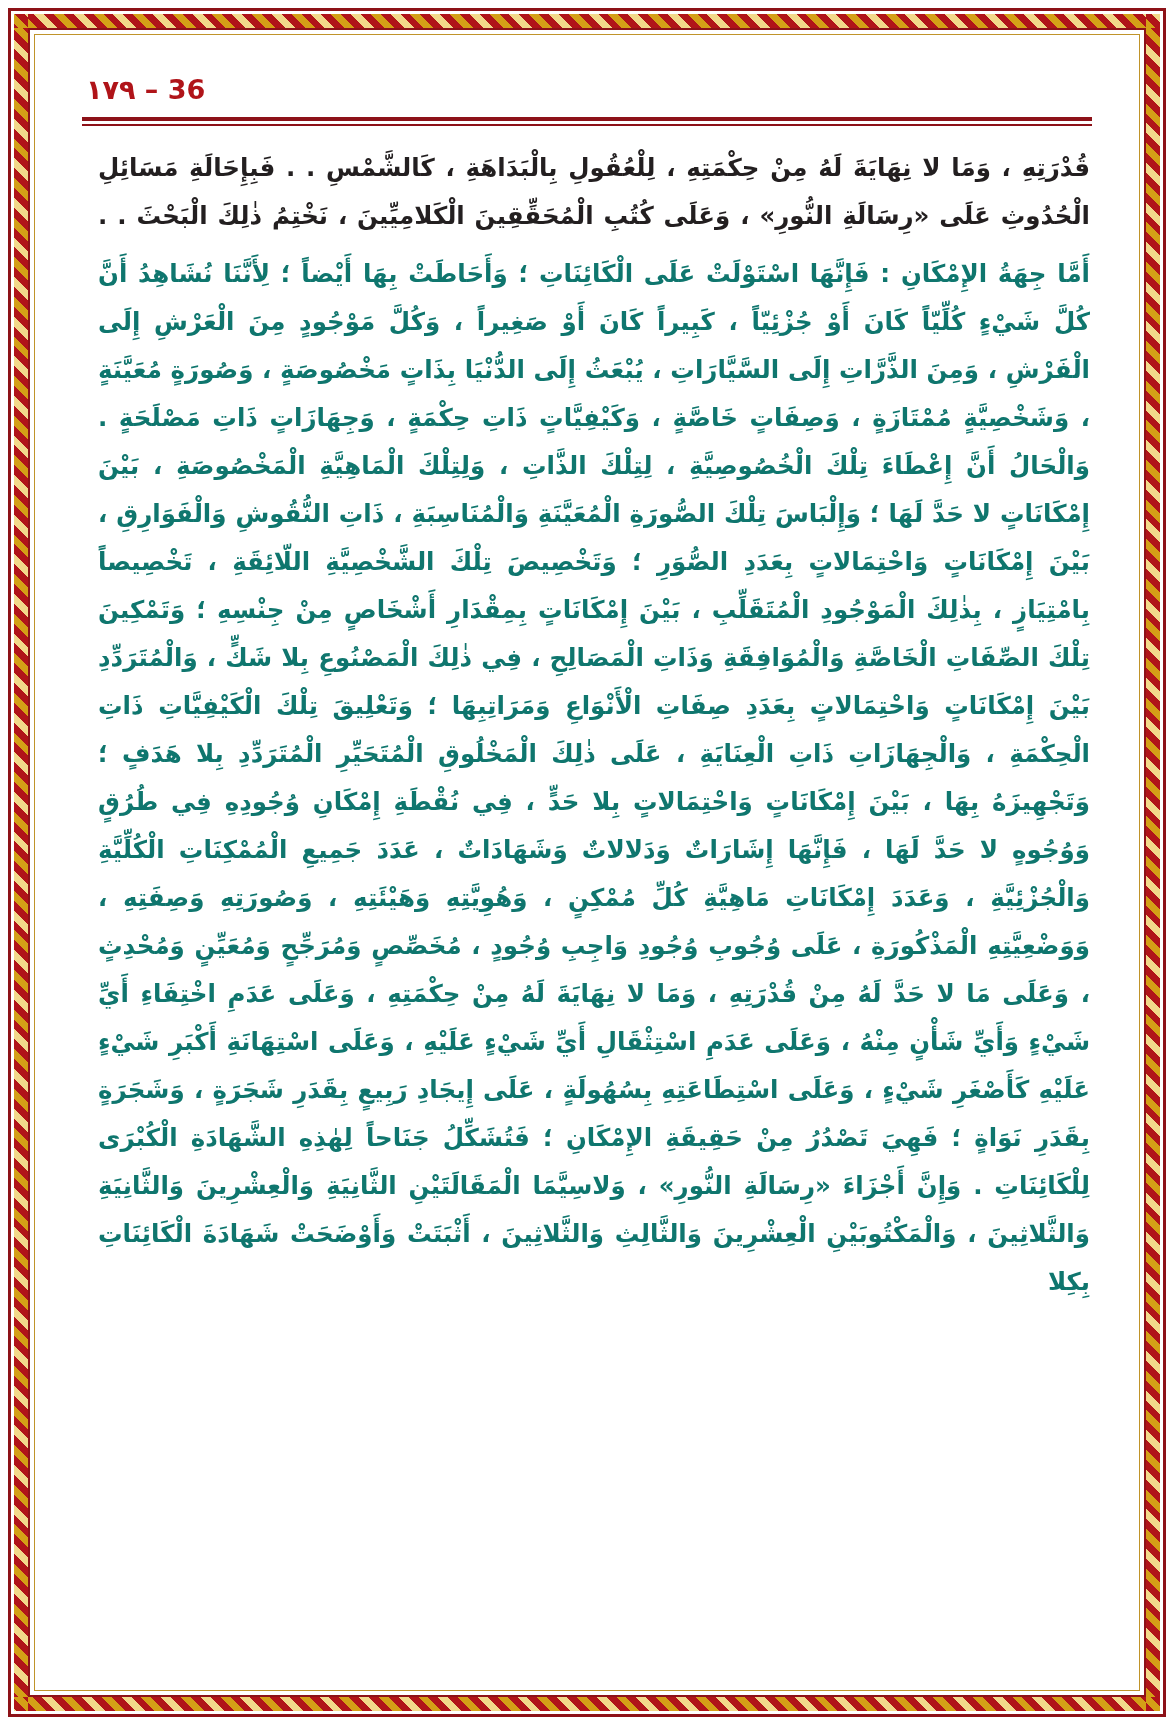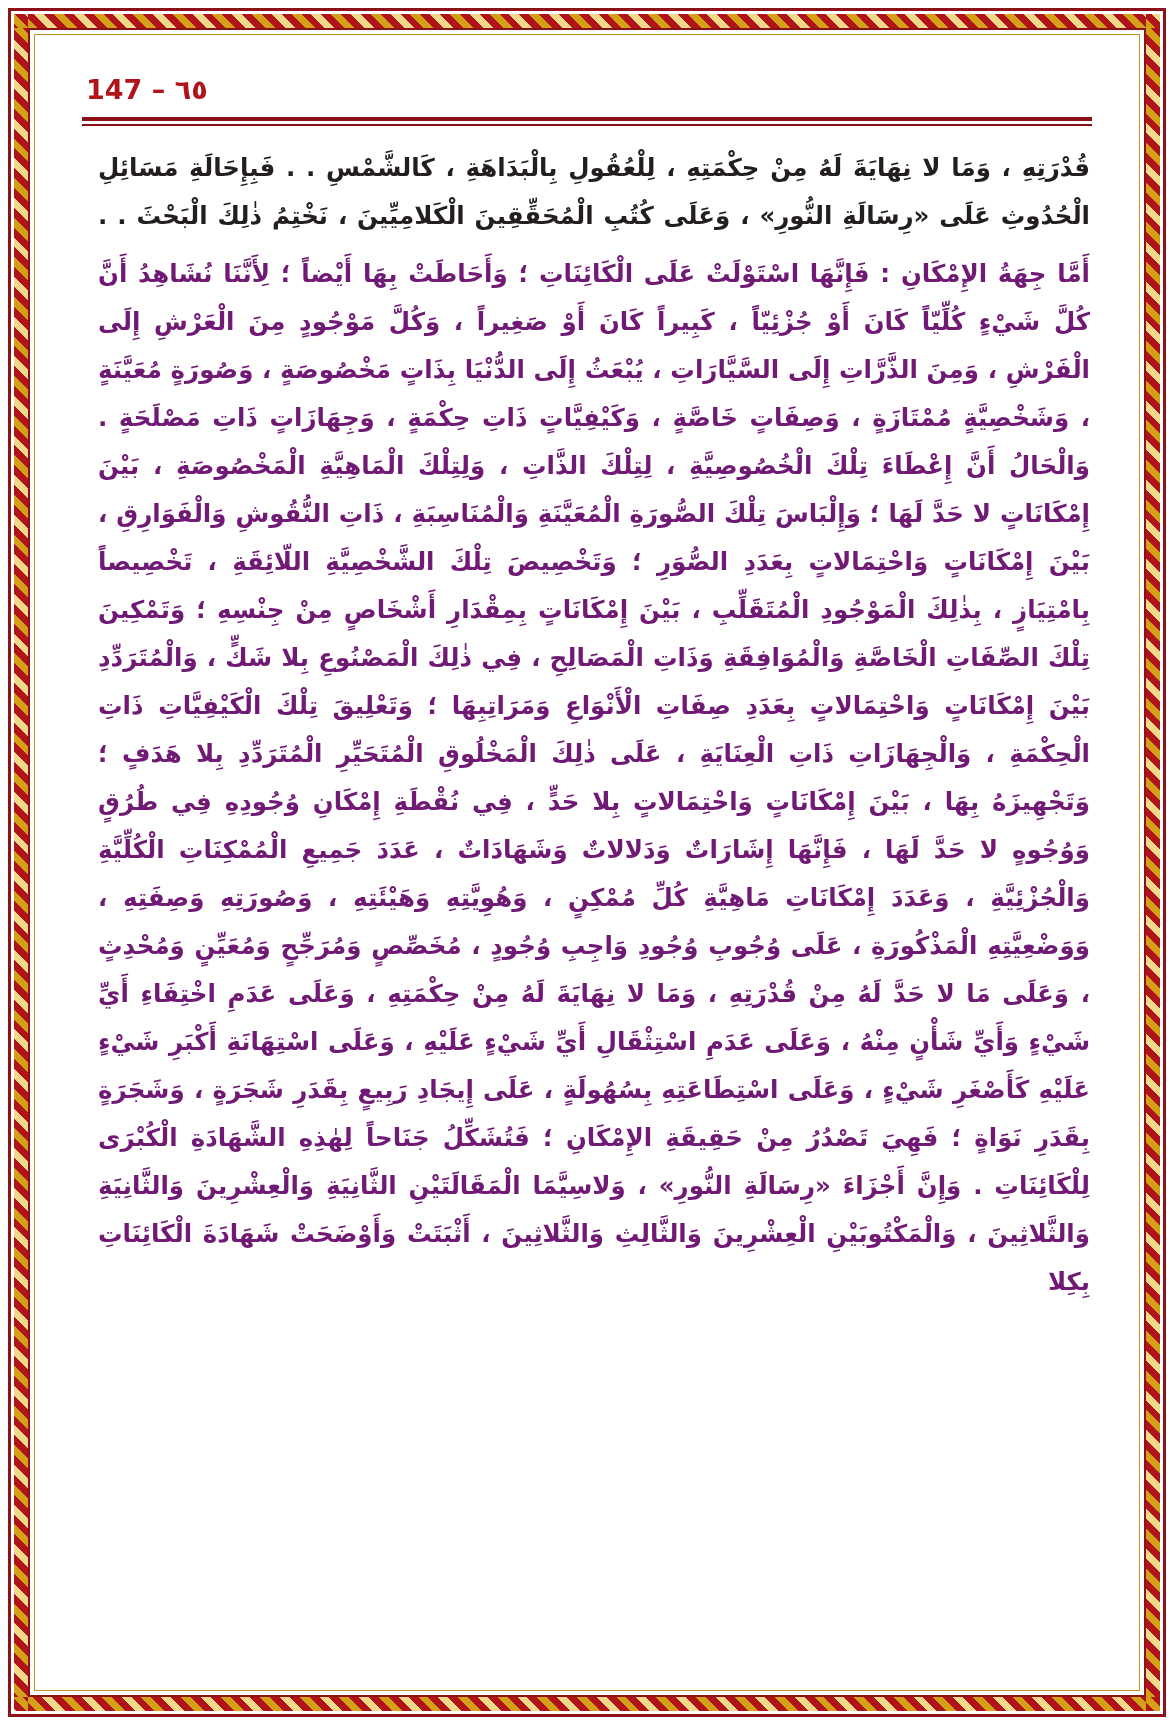--- a/index.html
+++ b/index.html
@@ -103,41 +103,41 @@
     line-height: 48px;
     text-align: justify;
     text-align-last: justify;
     margin: 0 0 10px 14px;
   }
   .para.dark {
     color: #231f20;
     font-weight: bold;
   }
   .para.red {
-    color: #701a75;
+    color: #0f766e;
     font-weight: bold;
   }
   .para.last-free {
     text-align-last: right;
   }
 </style>
 </head>
 <body>
 
 <div class="page">
 
   <div class="border-outer"></div>
   <div class="border-band"></div>
   <div class="border-band-inner"></div>
   <div class="border-thin"></div>
 
   <div class="content">
 
     <div class="header">
-      <div class="header-page">٦٥ – 147</div>
+      <div class="header-page">36 – ١٧٩</div>
     </div>
 
     <div class="header-rules">
       <div class="rule-thick"></div>
       <div class="rule-thin"></div>
     </div>
 
     <div class="body-text">
       <p class="para dark">قُدْرَتِهِ ، وَمَا لا نِهَايَةَ لَهُ مِنْ حِكْمَتِهِ ، لِلْعُقُولِ بِالْبَدَاهَةِ ، كَالشَّمْسِ . . فَبِإِحَالَةِ مَسَائِلِ الْحُدُوثِ عَلَى «رِسَالَةِ النُّورِ» ، وَعَلَى كُتُبِ الْمُحَقِّقِينَ الْكَلامِيِّينَ ، نَخْتِمُ ذٰلِكَ الْبَحْثَ . .</p>
       <p class="para red last-free">أَمَّا جِهَةُ الإِمْكَانِ : فَإِنَّهَا اسْتَوْلَتْ عَلَى الْكَائِنَاتِ ؛ وَأَحَاطَتْ بِهَا أَيْضاً ؛ لِأَنَّنَا نُشَاهِدُ أَنَّ كُلَّ شَيْءٍ كُلِّيّاً كَانَ أَوْ جُزْئِيّاً ، كَبِيراً كَانَ أَوْ صَغِيراً ، وَكُلَّ مَوْجُودٍ مِنَ الْعَرْشِ إِلَى الْفَرْشِ ، وَمِنَ الذَّرَّاتِ إِلَى السَّيَّارَاتِ ، يُبْعَثُ إِلَى الدُّنْيَا بِذَاتٍ مَخْصُوصَةٍ ، وَصُورَةٍ مُعَيَّنَةٍ ، وَشَخْصِيَّةٍ مُمْتَازَةٍ ، وَصِفَاتٍ خَاصَّةٍ ، وَكَيْفِيَّاتٍ ذَاتِ حِكْمَةٍ ، وَجِهَازَاتٍ ذَاتِ مَصْلَحَةٍ . وَالْحَالُ أَنَّ إِعْطَاءَ تِلْكَ الْخُصُوصِيَّةِ ، لِتِلْكَ الذَّاتِ ، وَلِتِلْكَ الْمَاهِيَّةِ الْمَخْصُوصَةِ ، بَيْنَ إِمْكَانَاتٍ لا حَدَّ لَهَا ؛ وَإِلْبَاسَ تِلْكَ الصُّورَةِ الْمُعَيَّنَةِ وَالْمُنَاسِبَةِ ، ذَاتِ النُّقُوشِ وَالْفَوَارِقِ ، بَيْنَ إِمْكَانَاتٍ وَاحْتِمَالاتٍ بِعَدَدِ الصُّوَرِ ؛ وَتَخْصِيصَ تِلْكَ الشَّخْصِيَّةِ اللّائِقَةِ ، تَخْصِيصاً بِامْتِيَازٍ ، بِذٰلِكَ الْمَوْجُودِ الْمُتَقَلِّبِ ، بَيْنَ إِمْكَانَاتٍ بِمِقْدَارِ أَشْخَاصٍ مِنْ جِنْسِهِ ؛ وَتَمْكِينَ تِلْكَ الصِّفَاتِ الْخَاصَّةِ وَالْمُوَافِقَةِ وَذَاتِ الْمَصَالِحِ ، فِي ذٰلِكَ الْمَصْنُوعِ بِلا شَكٍّ ، وَالْمُتَرَدِّدِ بَيْنَ إِمْكَانَاتٍ وَاحْتِمَالاتٍ بِعَدَدِ صِفَاتِ الْأَنْوَاعِ وَمَرَاتِبِهَا ؛ وَتَعْلِيقَ تِلْكَ الْكَيْفِيَّاتِ ذَاتِ الْحِكْمَةِ ، وَالْجِهَازَاتِ ذَاتِ الْعِنَايَةِ ، عَلَى ذٰلِكَ الْمَخْلُوقِ الْمُتَحَيِّرِ الْمُتَرَدِّدِ بِلا هَدَفٍ ؛ وَتَجْهِيزَهُ بِهَا ، بَيْنَ إِمْكَانَاتٍ وَاحْتِمَالاتٍ بِلا حَدٍّ ، فِي نُقْطَةِ إِمْكَانِ وُجُودِهِ فِي طُرُقٍ وَوُجُوهٍ لا حَدَّ لَهَا ، فَإِنَّهَا إِشَارَاتٌ وَدَلالاتٌ وَشَهَادَاتٌ ، عَدَدَ جَمِيعِ الْمُمْكِنَاتِ الْكُلِّيَّةِ وَالْجُزْئِيَّةِ ، وَعَدَدَ إِمْكَانَاتِ مَاهِيَّةِ كُلِّ مُمْكِنٍ ، وَهُوِيَّتِهِ وَهَيْئَتِهِ ، وَصُورَتِهِ وَصِفَتِهِ ، وَوَضْعِيَّتِهِ الْمَذْكُورَةِ ، عَلَى وُجُوبِ وُجُودِ وَاجِبِ وُجُودٍ ، مُخَصِّصٍ وَمُرَجِّحٍ وَمُعَيِّنٍ وَمُحْدِثٍ ، وَعَلَى مَا لا حَدَّ لَهُ مِنْ قُدْرَتِهِ ، وَمَا لا نِهَايَةَ لَهُ مِنْ حِكْمَتِهِ ، وَعَلَى عَدَمِ اخْتِفَاءِ أَيِّ شَيْءٍ وَأَيِّ شَأْنٍ مِنْهُ ، وَعَلَى عَدَمِ اسْتِثْقَالِ أَيِّ شَيْءٍ عَلَيْهِ ، وَعَلَى اسْتِهَانَةِ أَكْبَرِ شَيْءٍ عَلَيْهِ كَأَصْغَرِ شَيْءٍ ، وَعَلَى اسْتِطَاعَتِهِ بِسُهُولَةٍ ، عَلَى إِيجَادِ رَبِيعٍ بِقَدَرِ شَجَرَةٍ ، وَشَجَرَةٍ بِقَدَرِ نَوَاةٍ ؛ فَهِيَ تَصْدُرُ مِنْ حَقِيقَةِ الإِمْكَانِ ؛ فَتُشَكِّلُ جَنَاحاً لِهٰذِهِ الشَّهَادَةِ الْكُبْرَى لِلْكَائِنَاتِ . وَإِنَّ أَجْزَاءَ «رِسَالَةِ النُّورِ» ، وَلاسِيَّمَا الْمَقَالَتَيْنِ الثَّانِيَةِ وَالْعِشْرِينَ وَالثَّانِيَةِ وَالثَّلاثِينَ ، وَالْمَكْتُوبَيْنِ الْعِشْرِينَ وَالثَّالِثِ وَالثَّلاثِينَ ، أَثْبَتَتْ وَأَوْضَحَتْ شَهَادَةَ الْكَائِنَاتِ بِكِلا</p>

